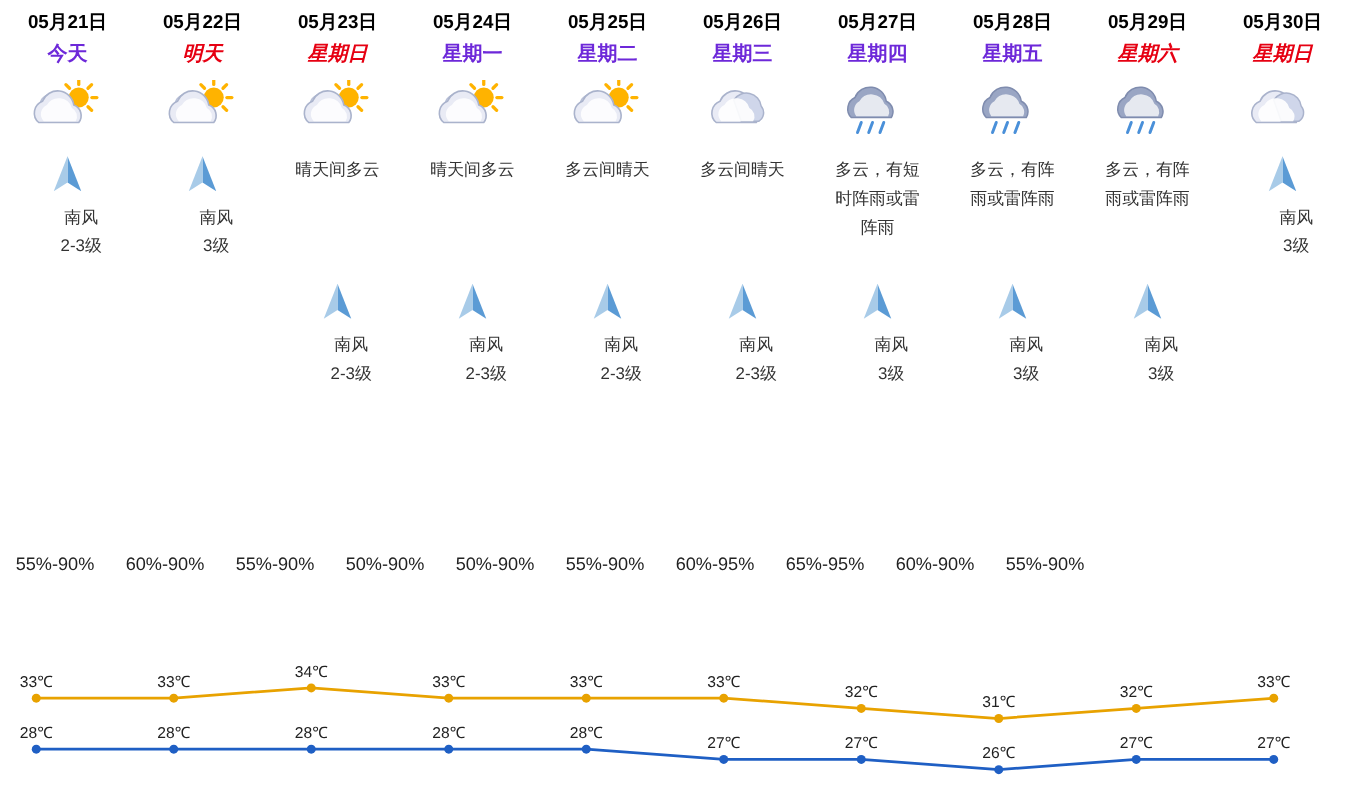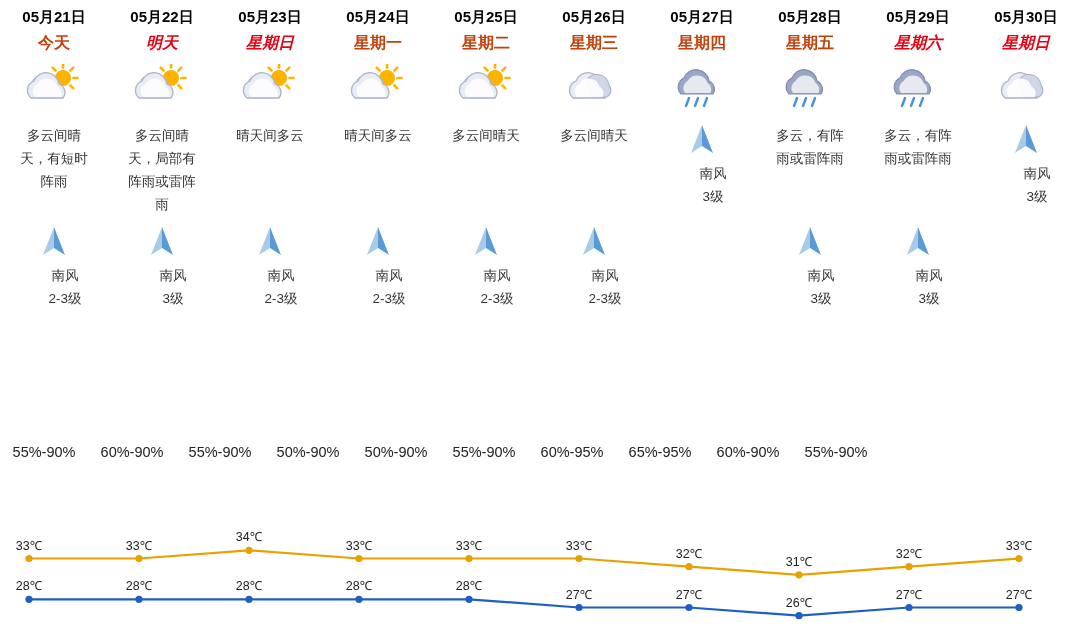--- a/index.html
+++ b/index.html
@@ -32,21 +32,21 @@
     font-size: 15px;
     font-weight: bold;
     color: #000;
     margin-top: 8px;
     letter-spacing: 0px;
   }
   .weekday {
     font-size: 16px;
     font-weight: bold;
     margin-top: 6px;
-    color: #c2410c;
+    color: #6d28d9;
   }
   .weekday.holiday {
     color: #e60012;
     font-style: italic;
   }
   .icon-wrap {
     height: 52px;
     margin-top: 8px;
     display: flex;
     align-items: center;
@@ -124,21 +124,20 @@
             <line x1="40.0" y1="3.5" x2="40.0" y2="-0.5" stroke="#ffb300" stroke-width="2.6" stroke-linecap="round"></line>
             <line x1="47.4" y1="6.6" x2="50.3" y2="3.7" stroke="#ffb300" stroke-width="2.6" stroke-linecap="round"></line>
           </g>
           <g>
             <ellipse cx="20" cy="20" rx="11" ry="9" fill="#ffffff" stroke="#b8c0d8" stroke-width="1.2"></ellipse>
             <path d="M8 34 a10 10 0 0 1 3-17 a13 13 0 0 1 25 3 a9 9 0 0 1 4 14 z" fill="#e9ebf5" stroke="#aab3cc" stroke-width="1.3"></path>
             <path d="M12 33 a8 8 0 0 1 2.5-13 a11 11 0 0 1 20 2.4 a7.5 7.5 0 0 1 3 10.6 z" fill="#ffffff" opacity="0.85"></path>
           </g>
         </svg>
       </div>
-      <div class="desc">多云间晴天，有短时阵雨</div>
       <div class="wind-arrow">
         <svg width="30" height="32" viewBox="0 0 30 32">
           <path d="M15 2 L26 30 L15 23 Z" fill="#5b9bd5"></path>
           <path d="M15 2 L4 30 L15 23 Z" fill="#a8cbe8"></path>
         </svg>
       </div>
       <div class="wind-text">
         <div>南风</div>
         <div>2-3级</div>
       </div>
@@ -159,21 +158,20 @@
             <line x1="40.0" y1="3.5" x2="40.0" y2="-0.5" stroke="#ffb300" stroke-width="2.6" stroke-linecap="round"></line>
             <line x1="47.4" y1="6.6" x2="50.3" y2="3.7" stroke="#ffb300" stroke-width="2.6" stroke-linecap="round"></line>
           </g>
           <g>
             <ellipse cx="20" cy="20" rx="11" ry="9" fill="#ffffff" stroke="#b8c0d8" stroke-width="1.2"></ellipse>
             <path d="M8 34 a10 10 0 0 1 3-17 a13 13 0 0 1 25 3 a9 9 0 0 1 4 14 z" fill="#e9ebf5" stroke="#aab3cc" stroke-width="1.3"></path>
             <path d="M12 33 a8 8 0 0 1 2.5-13 a11 11 0 0 1 20 2.4 a7.5 7.5 0 0 1 3 10.6 z" fill="#ffffff" opacity="0.85"></path>
           </g>
         </svg>
       </div>
-      <div class="desc">多云间晴天，局部有阵雨或雷阵雨</div>
       <div class="wind-arrow">
         <svg width="30" height="32" viewBox="0 0 30 32">
           <path d="M15 2 L26 30 L15 23 Z" fill="#5b9bd5"></path>
           <path d="M15 2 L4 30 L15 23 Z" fill="#a8cbe8"></path>
         </svg>
       </div>
       <div class="wind-text">
         <div>南风</div>
         <div>3级</div>
       </div>
@@ -315,20 +313,21 @@
           <g>
             <path d="M10 30 a10 10 0 0 1 3-16 a13 13 0 0 1 25 3 a9 9 0 0 1 4 13 z" fill="#9aa6c4" stroke="#7f8cae" stroke-width="1.2"></path>
             <path d="M26 11 a12 12 0 0 1 20 6 a8 8 0 0 1 -2 13 l-13 0 z" fill="#c0472f" opacity="0.0"></path>
             <path d="M14 29 a8 8 0 0 1 2.5-12 a11 11 0 0 1 20 2 a7.5 7.5 0 0 1 3 10 z" fill="#ffffff" opacity="0.75"></path>
             <line x1="18" y1="34" x2="15" y2="42" stroke="#4a90d9" stroke-width="2.4" stroke-linecap="round"></line>
             <line x1="27" y1="34" x2="24" y2="42" stroke="#4a90d9" stroke-width="2.4" stroke-linecap="round"></line>
             <line x1="36" y1="34" x2="33" y2="42" stroke="#4a90d9" stroke-width="2.4" stroke-linecap="round"></line>
           </g>
         </svg>
       </div>
+      <div class="desc">多云，有短时阵雨或雷阵雨</div>
       <div class="wind-arrow">
         <svg width="30" height="32" viewBox="0 0 30 32">
           <path d="M15 2 L26 30 L15 23 Z" fill="#5b9bd5"></path>
           <path d="M15 2 L4 30 L15 23 Z" fill="#a8cbe8"></path>
         </svg>
       </div>
       <div class="wind-text">
         <div>南风</div>
         <div>3级</div>
       </div>

